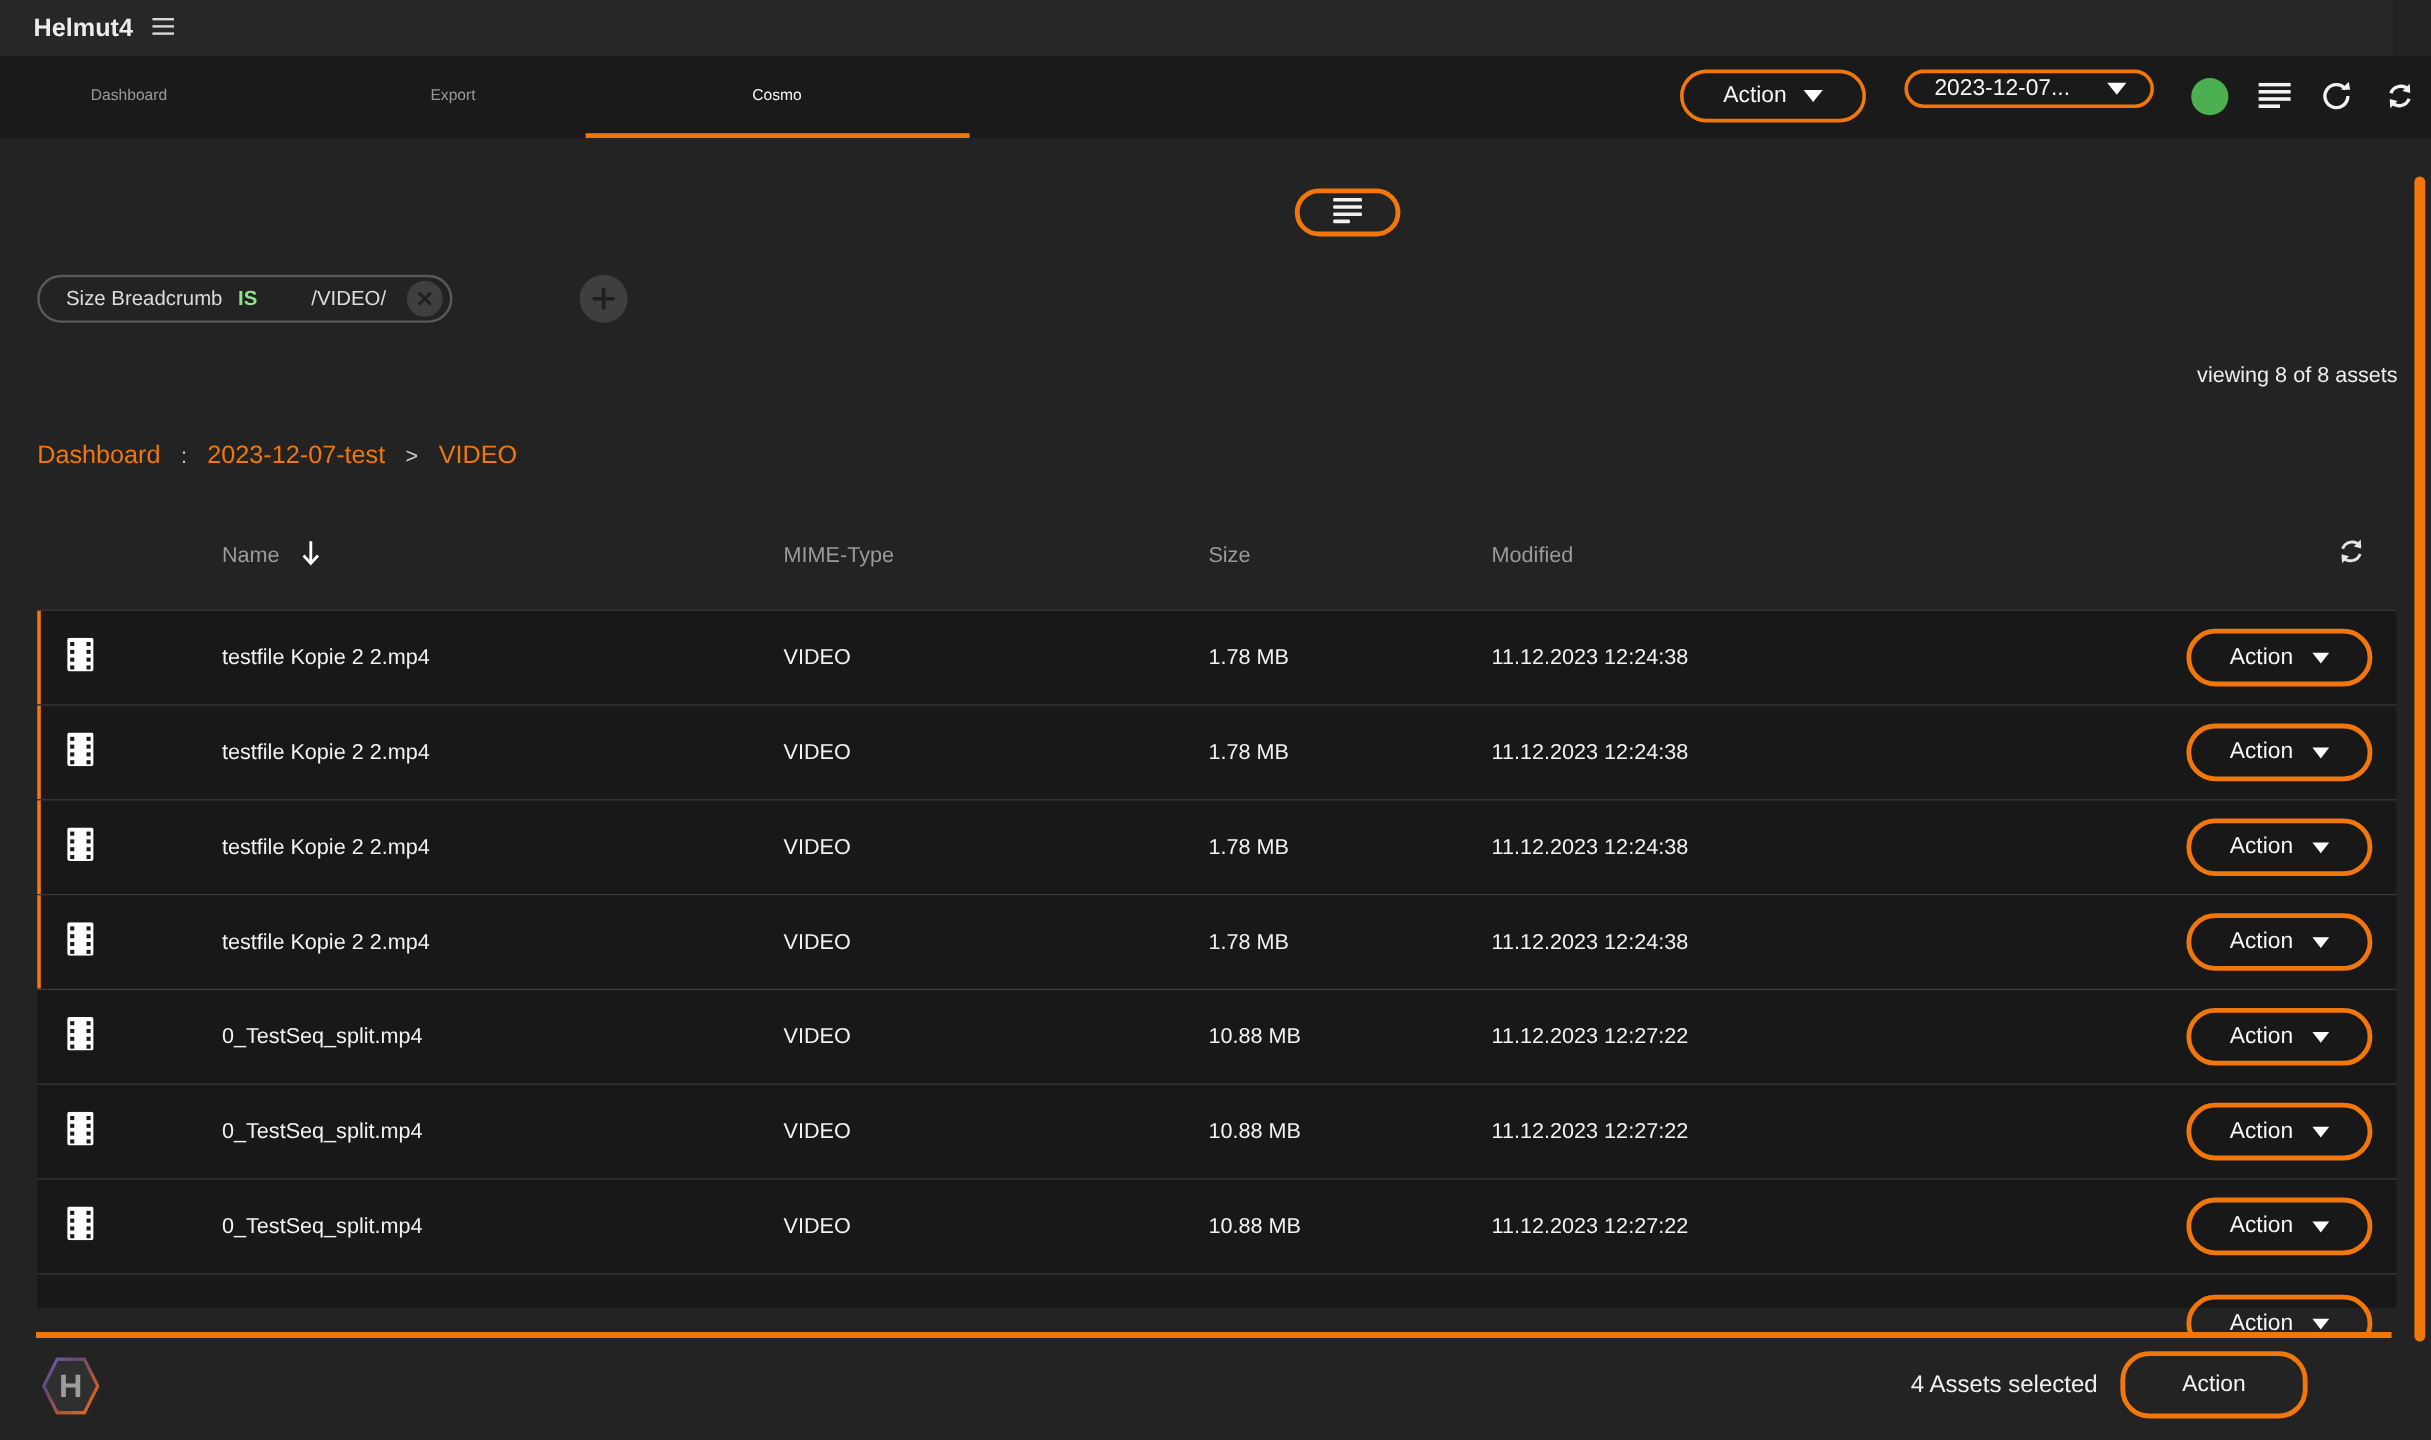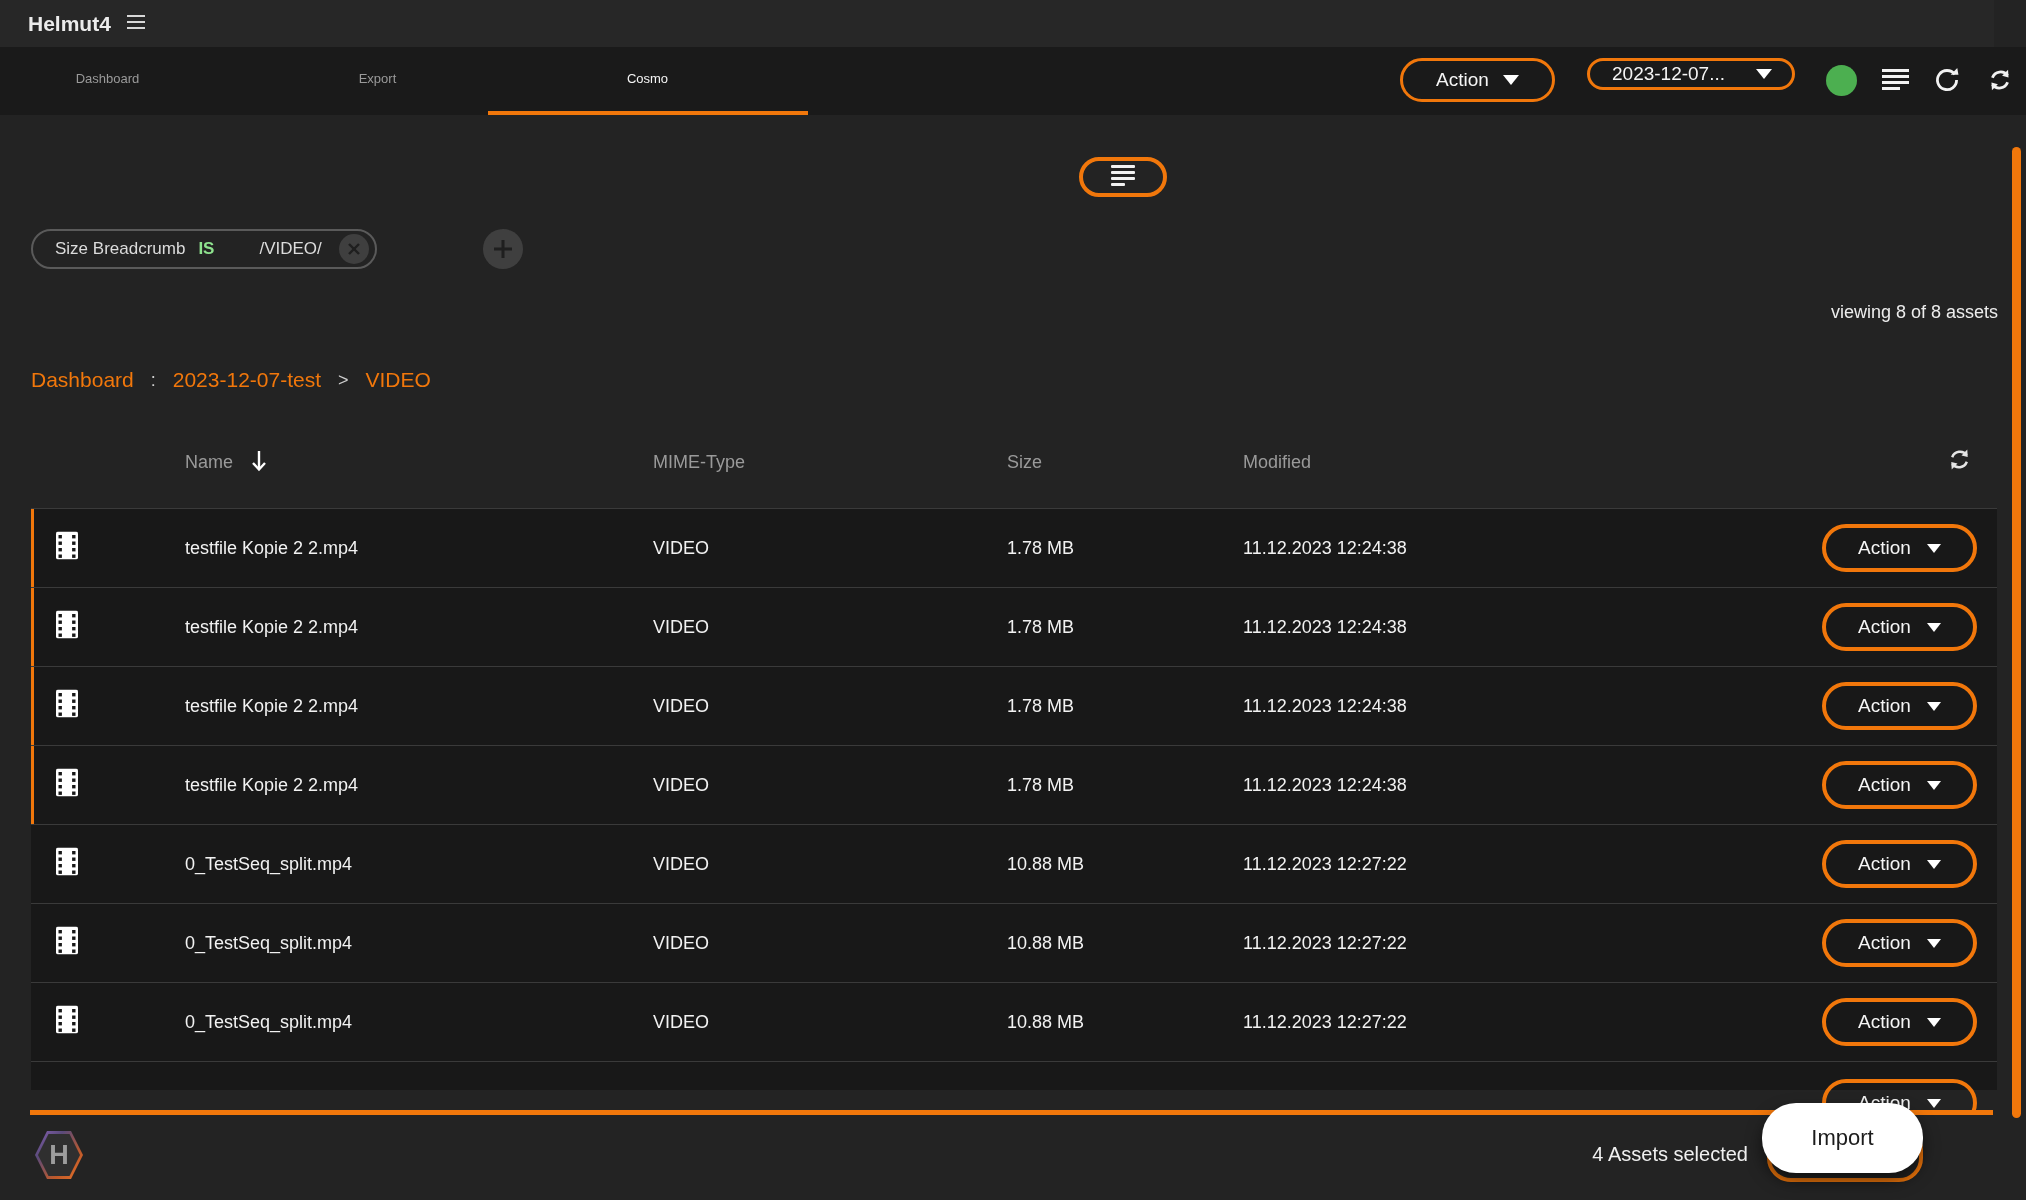--- a/index.html
+++ b/index.html
@@ -395,17 +395,16 @@
   <div class="abs hexa-outer">
     <div class="hexa-inner">H</div>
   </div>
 
   <div class="abs sel-count">4 Assets selected</div>
 
   <button class="abs pill ft-action">
     <span>Action</span>
   </button>
 
-  <button class="abs import-btn">Import</button>
 
   <div class="abs scroll-thumb"></div>
 
 </div>
 
 </body></html>

